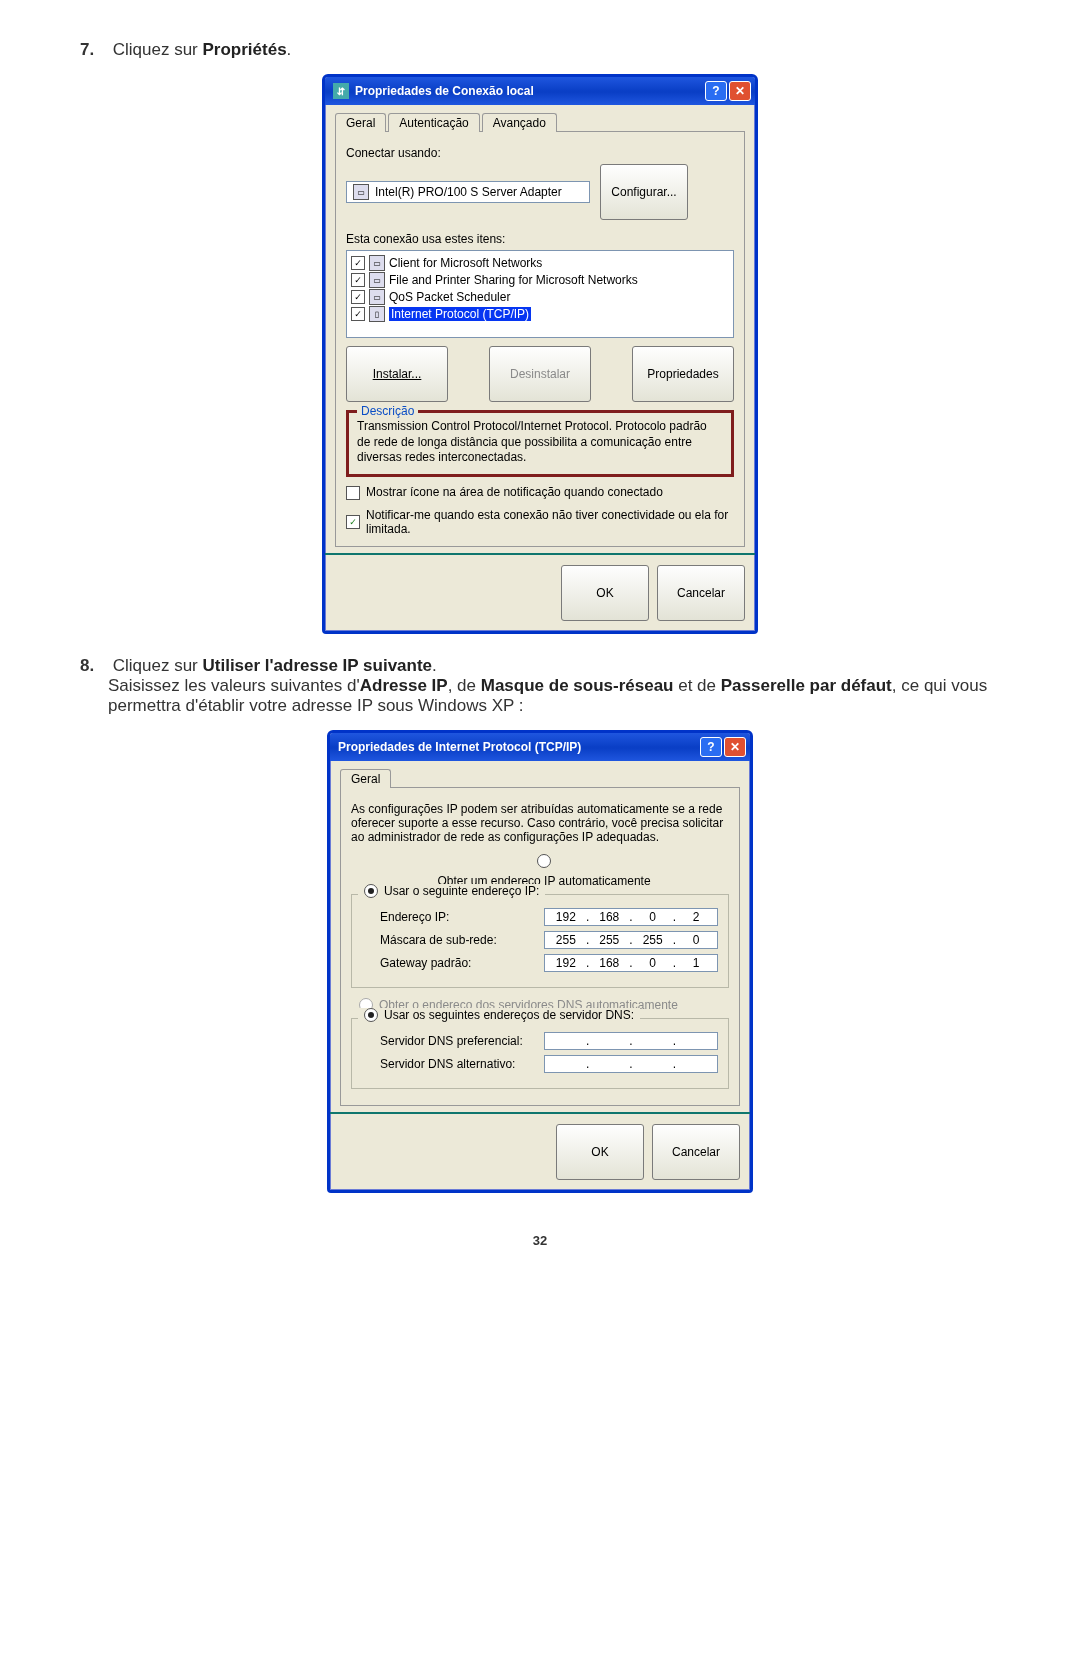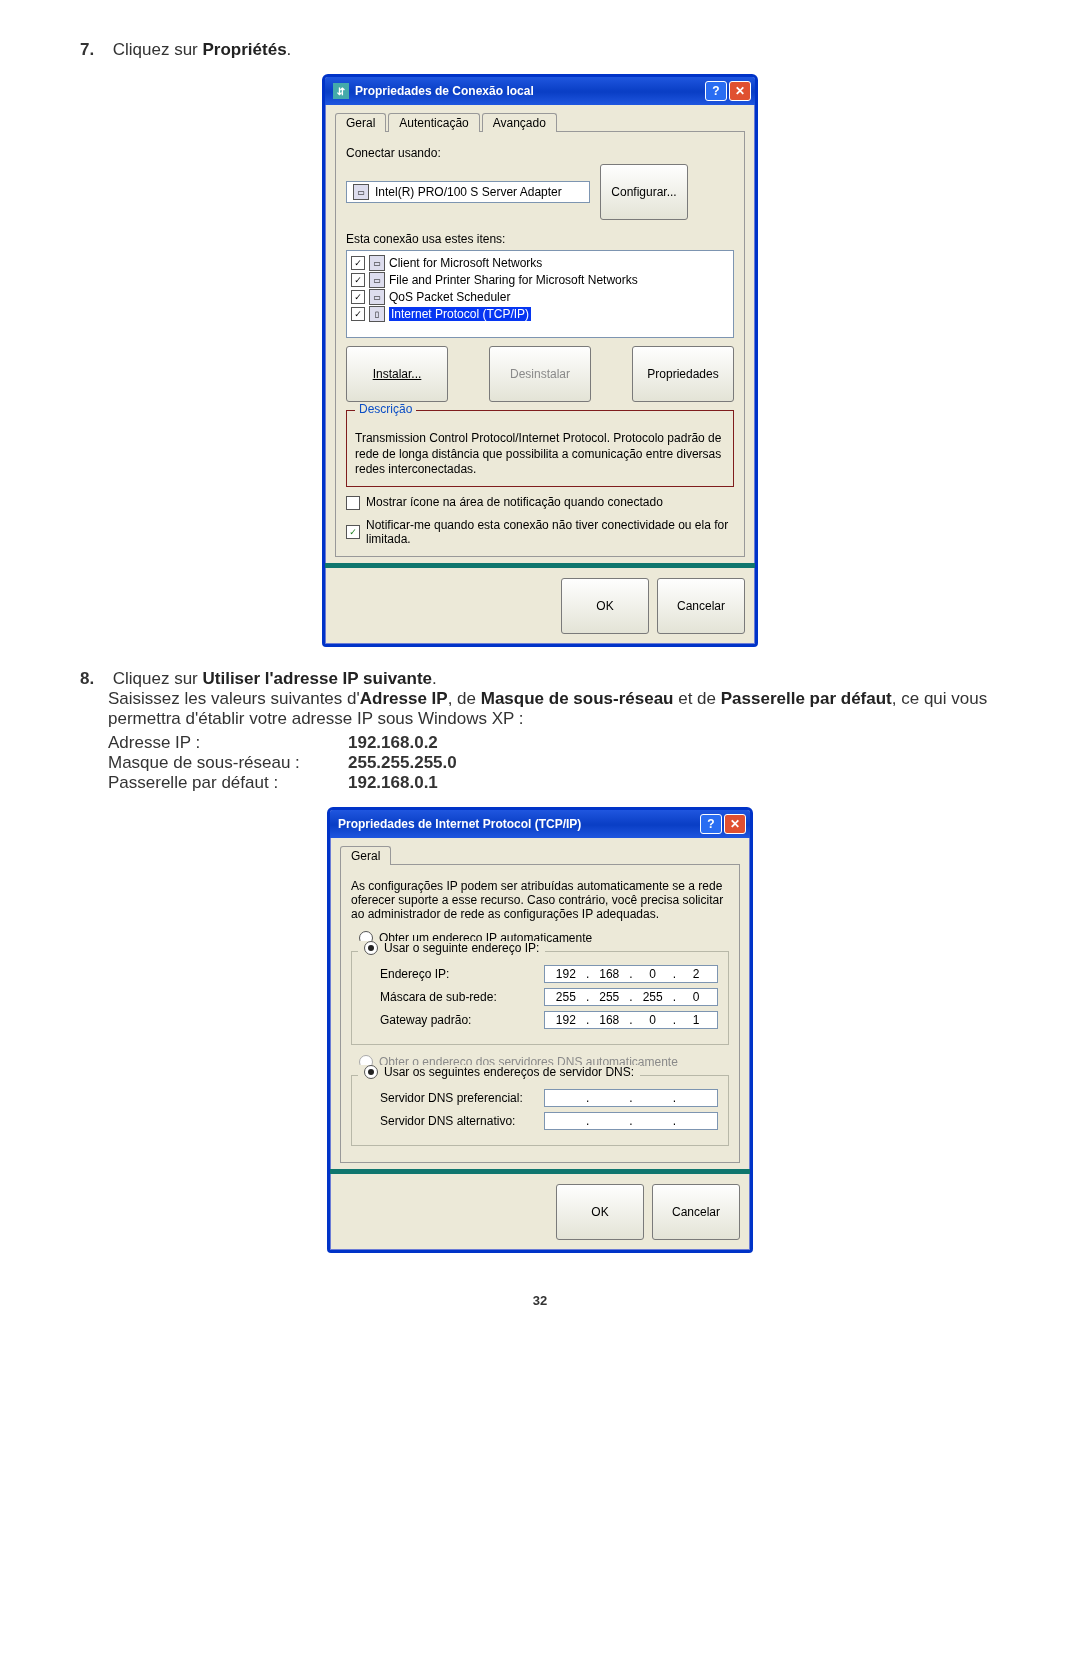--- a/index.html
+++ b/index.html
@@ -21,26 +21,26 @@
   .xp-label { font-size:12px; margin:4px 0 4px 0; }
   .xp-text-input { width:230px; border:1px solid #7d95b1; background:#fff; padding:2px 6px; font-size:12px; display:inline-block; }
   .xp-btn { border:1px solid #7a7a7a; background:linear-gradient(#fefefe,#e3e3d6); padding:20px 0; font-size:12px; min-width:86px; border-radius:3px; text-align:center; cursor:default; }
   .xp-btn.disabled { color:#8a8a8a; }
   .row-flex { display:flex; align-items:center; gap:10px; }
   .xp-listbox { border:1px solid #7d95b1; background:#fff; padding:4px; height:78px; overflow:auto; }
   .li-row { display:flex; align-items:center; gap:4px; padding:0 0 1px 0; }
   .li-row.sel .li-text { background:#0636f2; color:#fff; padding:0 2px; }
   .li-check { width:12px; height:12px; border:1px solid #555; display:flex; align-items:center; justify-content:center; font-size:9px; }
   .li-icon { width:14px; height:14px; border:1px solid #555; background:#dde; font-size:8px; display:flex; align-items:center; justify-content:center; }
-  .fieldset { border:1px solid #7f1d1d; padding:20px 8px 8px 8px; margin-top:8px; position:relative; }
+  .fieldset { border:3px solid #7f1d1d; padding:6px 8px 8px 8px; margin-top:8px; position:relative; }
   .fieldset .legend { position:absolute; top:-9px; left:8px; background:#ece9d8; padding:0 4px; color:#0b4ec5; font-size:12px; }
   .fieldset .desc { font-size:12px; line-height:1.3; }
   .chk-line { display:flex; gap:6px; margin-top:8px; align-items:center; }
   .chk-box { width:12px; height:12px; border:1px solid #555; background:#fff; display:flex; align-items:center; justify-content:center; font-size:9px; color:#1a7f1a; flex-shrink:0; margin-top:1px;}
-  .xp-footer { display:flex; justify-content:flex-end; gap:8px; padding:10px; border-top:5px solid #0f766e; }
+  .xp-footer { display:flex; justify-content:flex-end; gap:8px; padding:10px; border-top:2px solid #0f766e; }
   .kv-table { margin:4px 0 8px 0; }
   .kv-row { display:flex; }
   .kv-label { width:240px; }
   .kv-val { font-weight:bold; }
   .radio-row { display:flex; gap:6px; align-items:center; margin:4px 0; }
   .radio { width:12px; height:12px; border:1px solid #555; border-radius:50%; background:#fff; display:flex; align-items:center; justify-content:center; flex-shrink:0;}
   .radio.sel::after { content:""; width:6px; height:6px; border-radius:50%; background:#222; display:block;}
   .radio.disabled { border-color:#aaa; }
   .ip-box { display:flex; gap:0; border:1px solid #7d95b1; background:#fff; padding:1px 4px; width:170px; justify-content:space-around; align-items:center; }
   .ip-seg { width:30px; text-align:center; }
@@ -140,52 +140,38 @@
 <div class="step" style="margin-top:18px;">
   <div>
     <span class="step-num">8.</span>
     <span>
       <span>Cliquez sur </span><b>Utiliser l'adresse IP suivante</b><span>.</span>
     </span>
   </div>
   <div style="margin-left:28px;">
     <span>Saisissez les valeurs suivantes d'</span><b>Adresse IP</b><span>, de </span><b>Masque de sous-réseau</b><span> et de </span><b>Passerelle par défaut</b><span>, ce qui vous permettra d'établir votre adresse IP sous Windows XP :</span>
   </div>
-  <div class="kv-table" style="margin-left:28px;">
-    <div class="kv-row">
-        <span class="kv-label">Adresse IP :</span>
-        <span class="kv-val">192.168.0.2</span>
-      </div>
-    <div class="kv-row">
-        <span class="kv-label">Masque de sous-réseau :</span>
-        <span class="kv-val">255.255.255.0</span>
-      </div>
-    <div class="kv-row">
-        <span class="kv-label">Passerelle par défaut :</span>
-        <span class="kv-val">192.168.0.1</span>
-      </div>
-  </div>
 </div>
 
 <div class="dialog-wrap">
   <div class="xp-window" style="width:420px;">
     <div class="xp-titlebar">
       <span>Propriedades de Internet Protocol (TCP/IP)</span>
       <span class="spacer"></span>
       <div class="tbtn help">?</div>
       <div class="tbtn close">✕</div>
     </div>
     <div class="xp-body">
       <div class="xp-tabs">
         <div class="xp-tab active">Geral</div>
       </div>
       <div class="xp-panel">
         <div class="xp-label" style="margin-bottom:10px;">As configurações IP podem ser atribuídas automaticamente se a rede oferecer suporte a esse recurso. Caso contrário, você precisa solicitar ao administrador de rede as configurações IP adequadas.</div>
 
-        <div class="radio-row" style="margin-left:8px;">
+        <div class="radio-row" style="margin-left:8px;flex-direction:column;">
           <span class="radio"></span>
           <span>Obter um endereço IP automaticamente</span>
         </div>
         <div class="fset">
           <div class="leg">
             <span class="radio sel"></span>
             <span>Usar o seguinte endereço IP:</span>
           </div>
           <div class="field-row">
             <span class="field-label">Endereço IP:</span>

